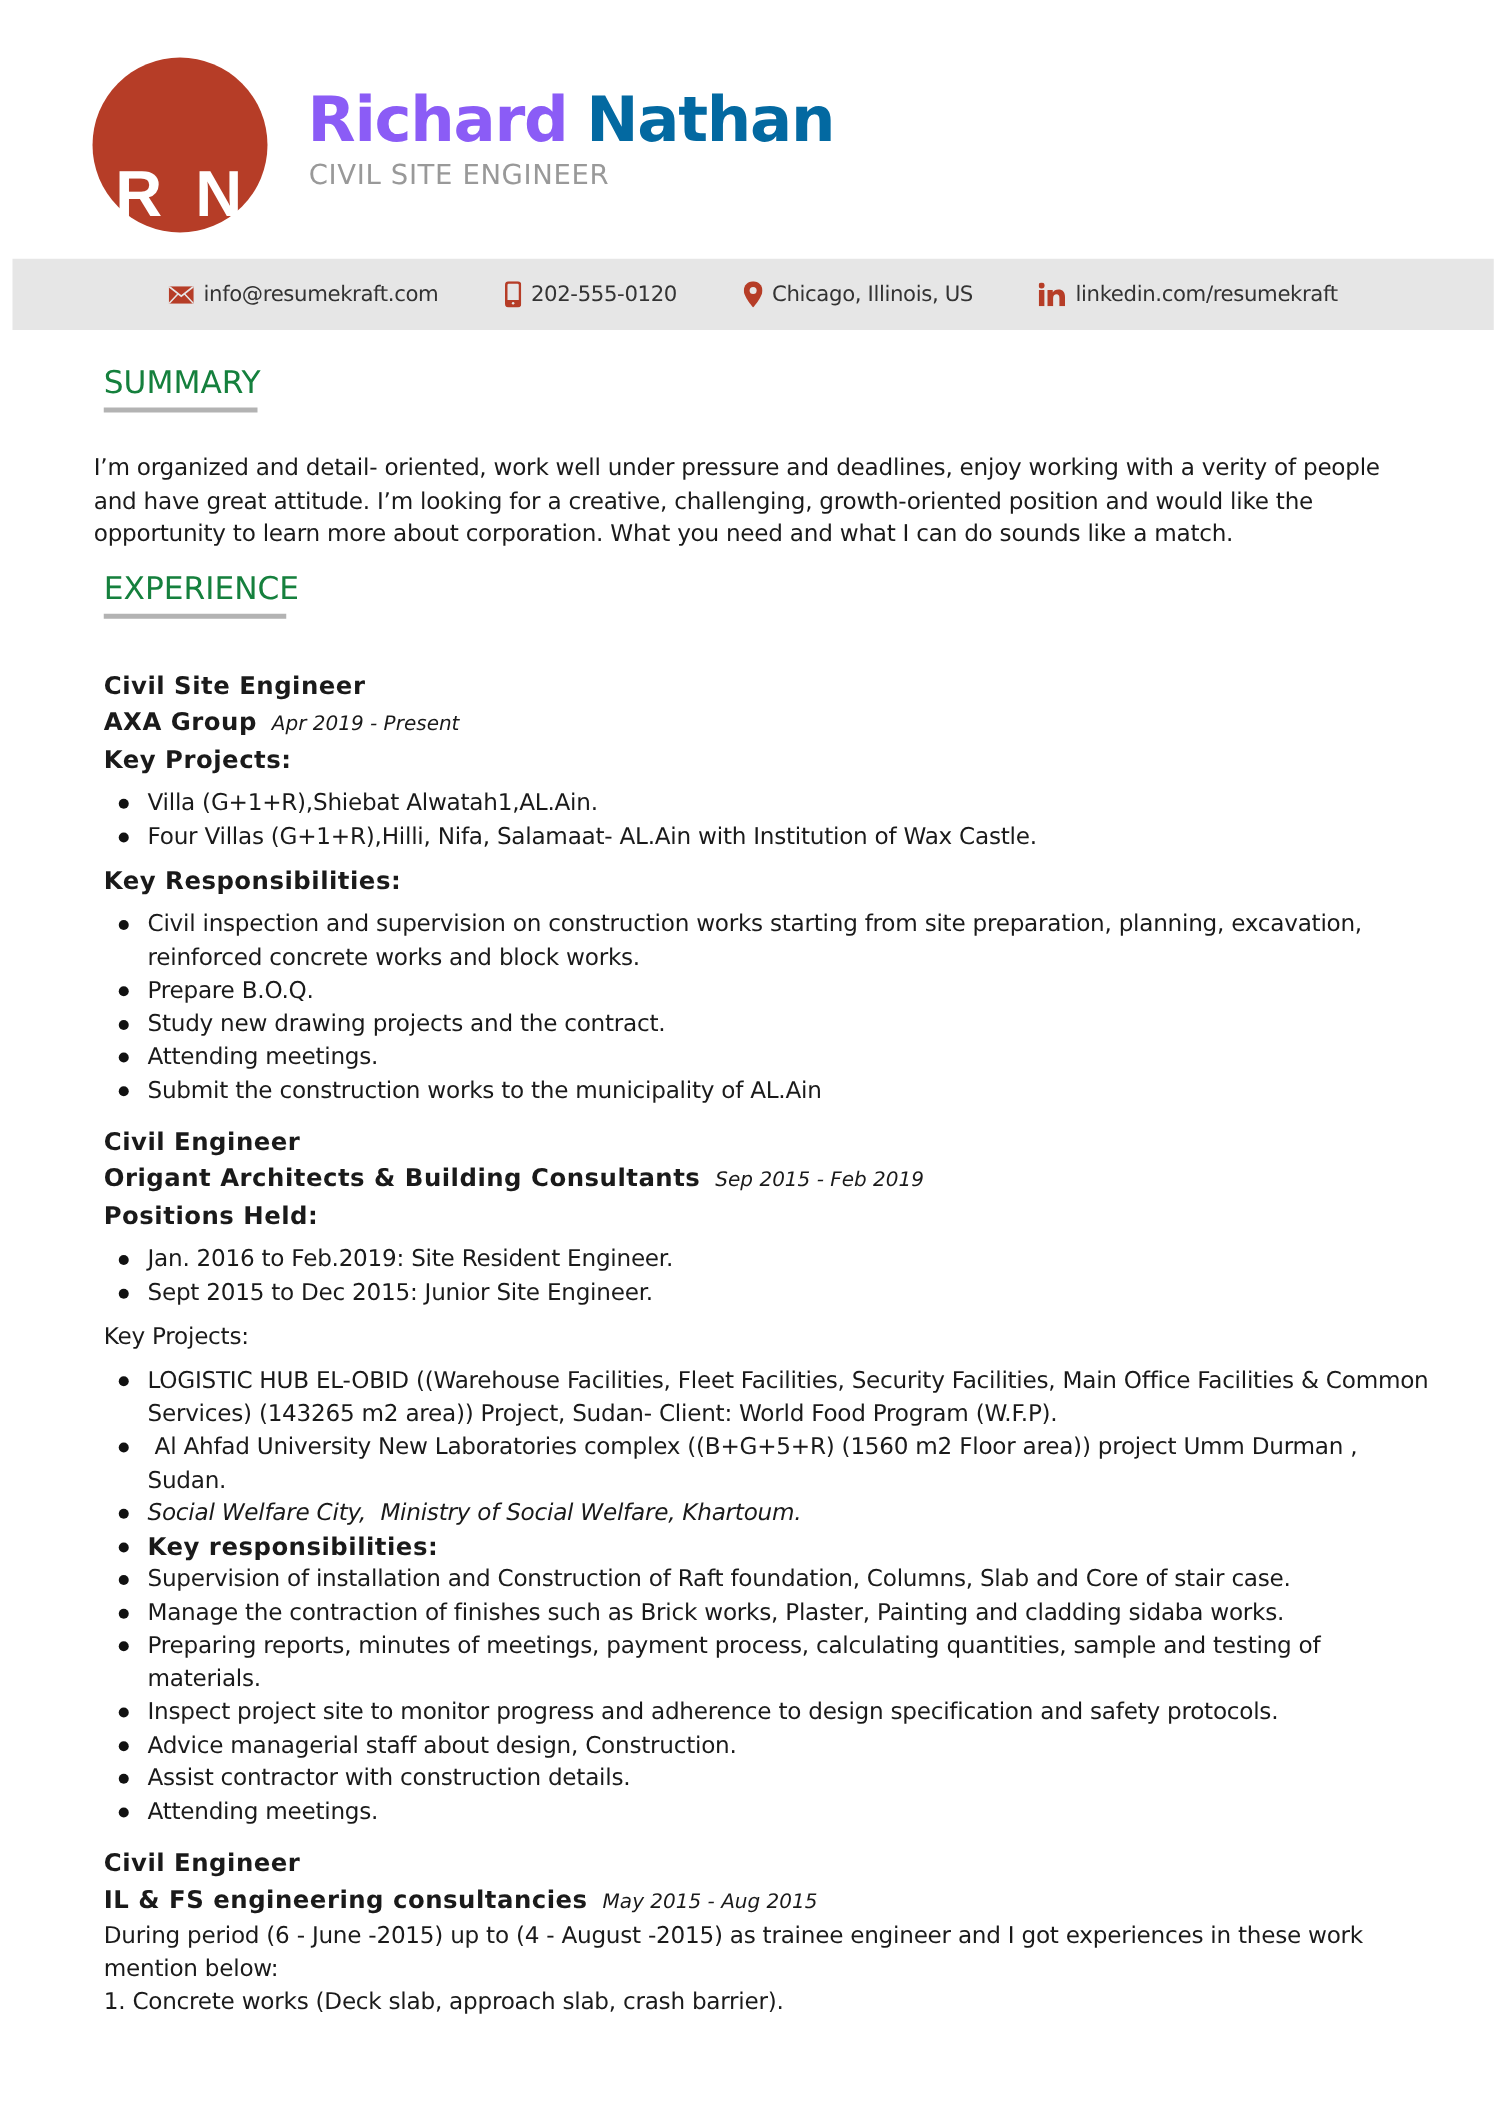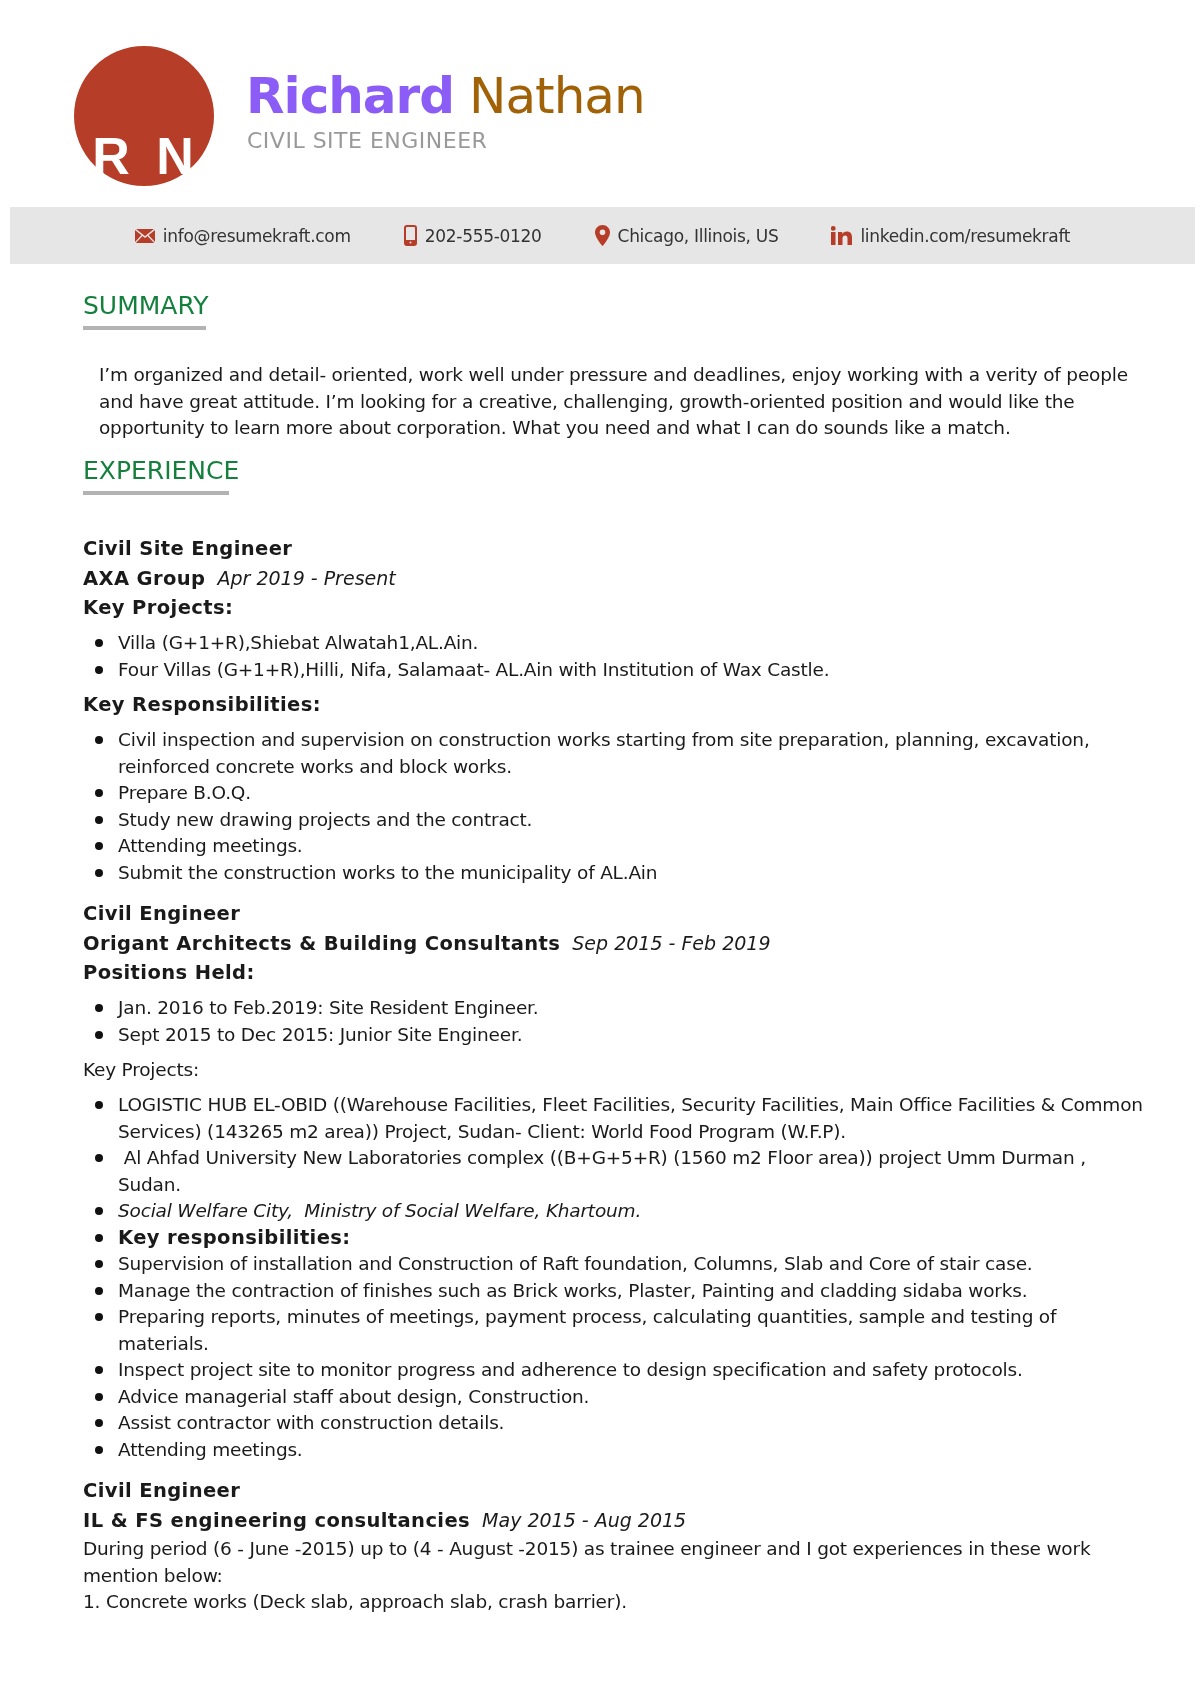--- a/index.html
+++ b/index.html
@@ -13,50 +13,50 @@
     }
     .monogram span {
       color: #ffffff; font-family: "Liberation Sans", sans-serif; font-weight: bold;
       font-size: 52px; letter-spacing: 6px; padding-left: 4px;
     }
     .name {
       position: absolute; left: 246px; top: 64px; font-size: 50px; line-height: 64px;
       font-family: "DejaVu Sans", sans-serif; letter-spacing: -1px; white-space: nowrap;
     }
     .name .first { color: #8b5cf6; font-weight: 600; }
-    .name .last { color: #a16207; font-weight: normal; }
+    .name .last { color: #0369a1; font-weight: bold; }
     .title {
       position: absolute; left: 247px; top: 126px; font-size: 22px; line-height: 30px;
       color: #999999; letter-spacing: 0.5px; white-space: nowrap;
     }
 
     .contact-bar {
       position: absolute; left: 10px; top: 207px; width: 1185px; height: 57px;
       background: #e6e6e6;
       display: flex; align-items: center; justify-content: center; gap: 53px;
     }
     .contact-item { display: flex; align-items: center; gap: 8px; font-size: 17px; color: #333333; white-space: nowrap; letter-spacing: -0.3px; }
     .contact-item svg { display: block; }
 
     .section-head {
       position: absolute; left: 83px; font-size: 25px; font-weight: normal; color: #15803d;
       letter-spacing: 0px; line-height: 32px;
     }
     .section-rule { position: absolute; left: 83px; height: 4px; background: #b3b3b3; }
 
     .summary-text {
-      position: absolute; left: 99px; top: 362px; width: 1050px;
+      position: absolute; left: 75px; top: 362px; width: 1050px;
       font-size: 18.5px; line-height: 26.5px; color: #1a1a1a; letter-spacing: -0.2px;
     }
 
     .exp { position: absolute; left: 83px; top: 535px; width: 1060px; font-size: 18.5px; line-height: 26.5px; letter-spacing: -0.2px; }
     .job-title, .company, .subhead { font-weight: bold; color: #1a1a1a; font-size: 19.5px; letter-spacing: 0.4px; }
     .job-title { line-height: 28px; }
     .company { line-height: 30px; }
-    .company .dates { font-weight: normal; font-style: italic; font-size: 19px; margin-left: 12px; letter-spacing: 0; }
+    .company .dates { font-weight: normal; font-style: italic; font-size: 16px; margin-left: 12px; letter-spacing: 0; }
     .subhead { line-height: 28px; }
     .plain-label { line-height: 28px; }
     ul.bullets { list-style: none; margin: 8px 0 8px 0; }
     ul.bullets li { position: relative; padding-left: 35px; line-height: 26.5px; }
     ul.bullets li::before {
       content: ""; position: absolute; left: 12px; top: 9px; width: 8px; height: 8px; border-radius: 50%; background: #111111;
     }
     ul.bullets li.bold { font-weight: bold; font-size: 19.5px; letter-spacing: 0.4px; }
     .job { margin-bottom: 14px; }
     .para { line-height: 26.5px; }

